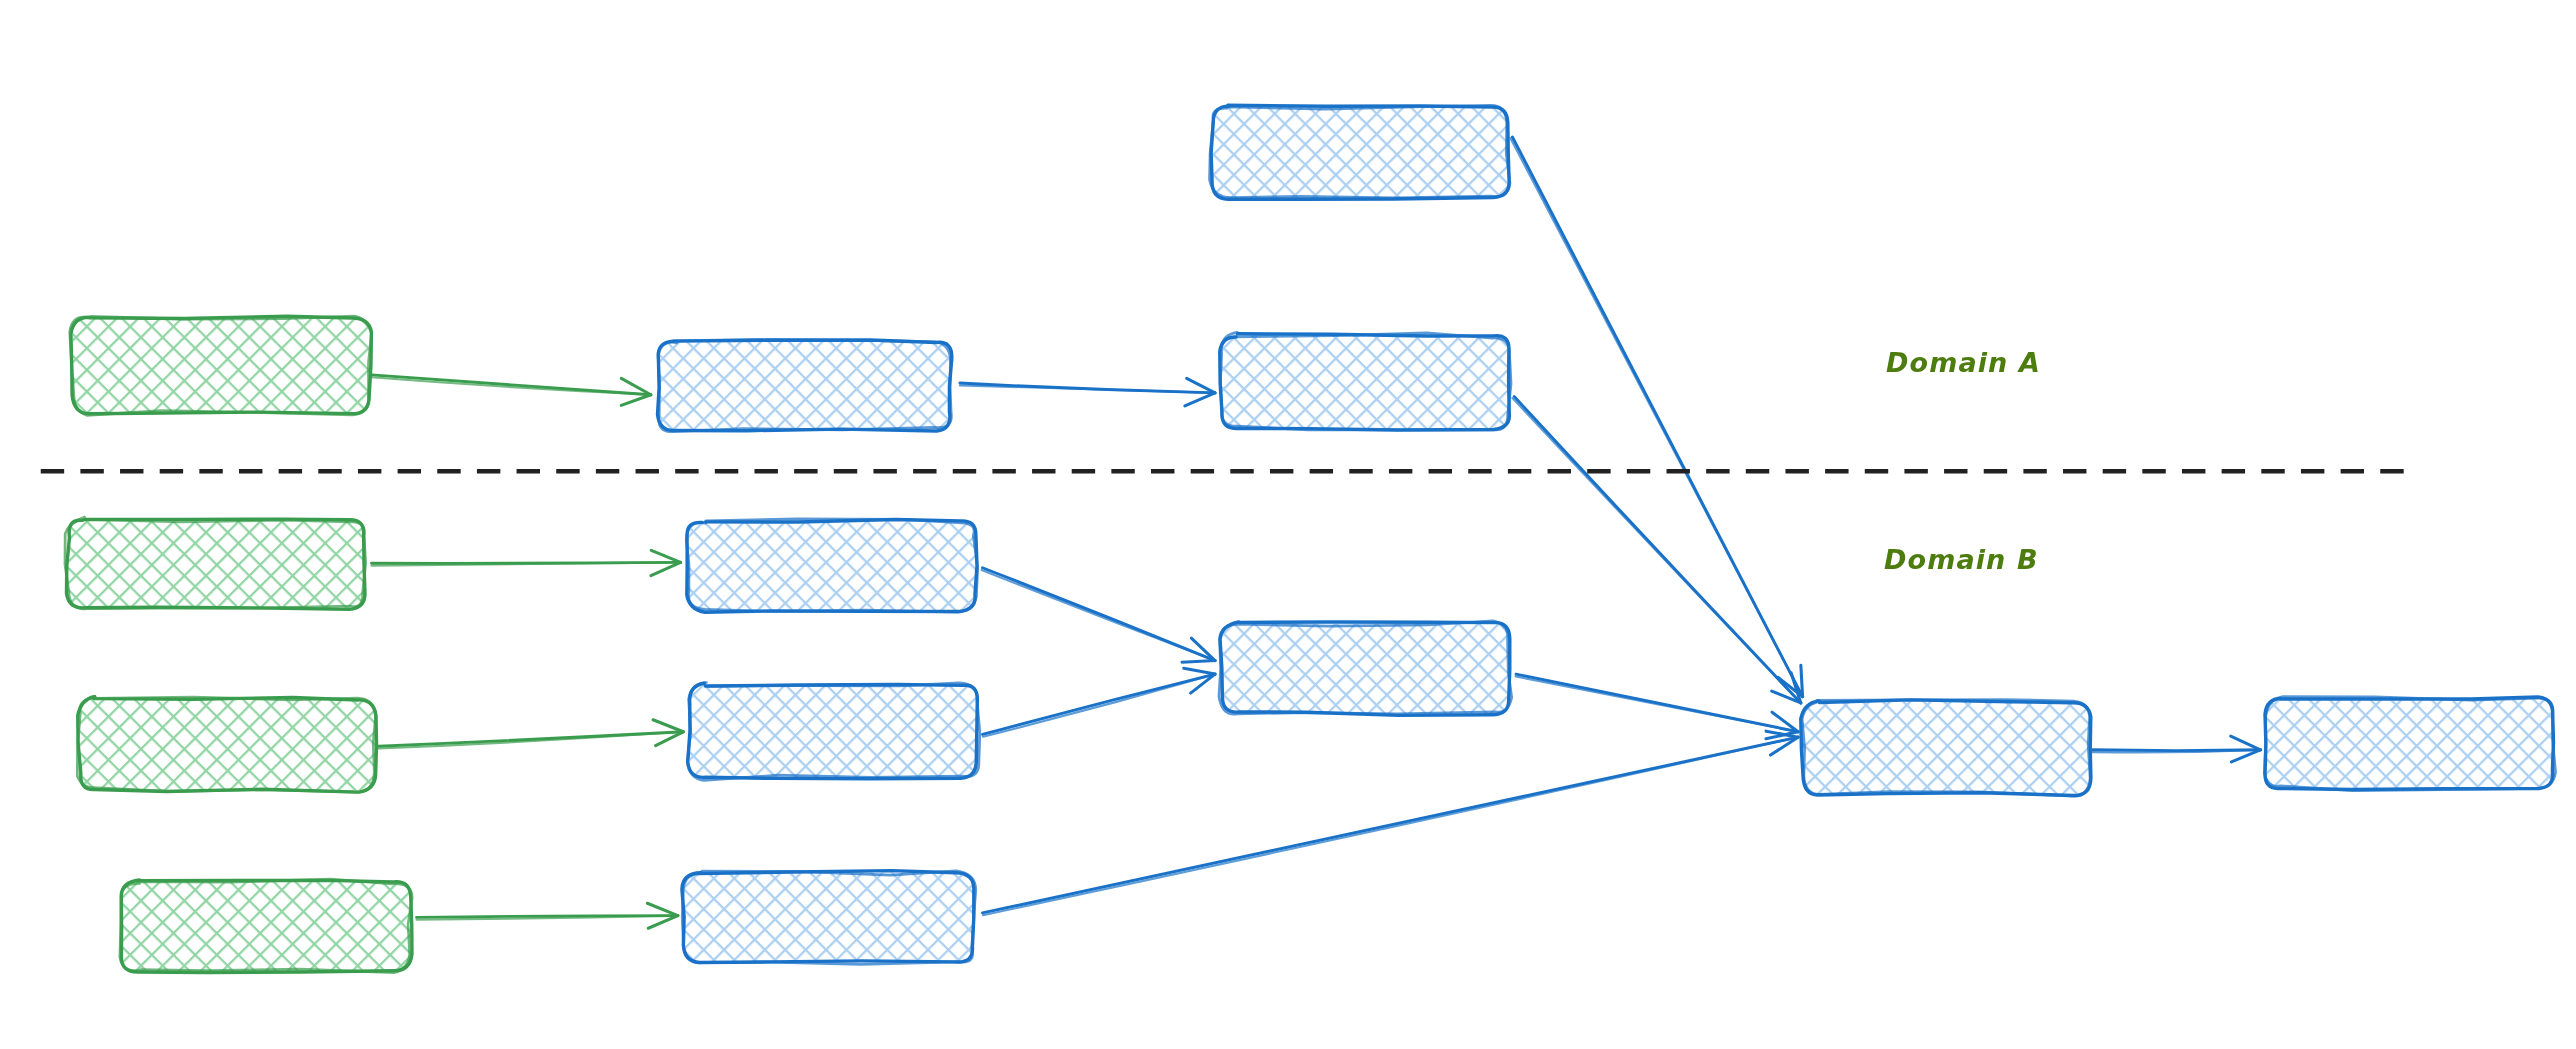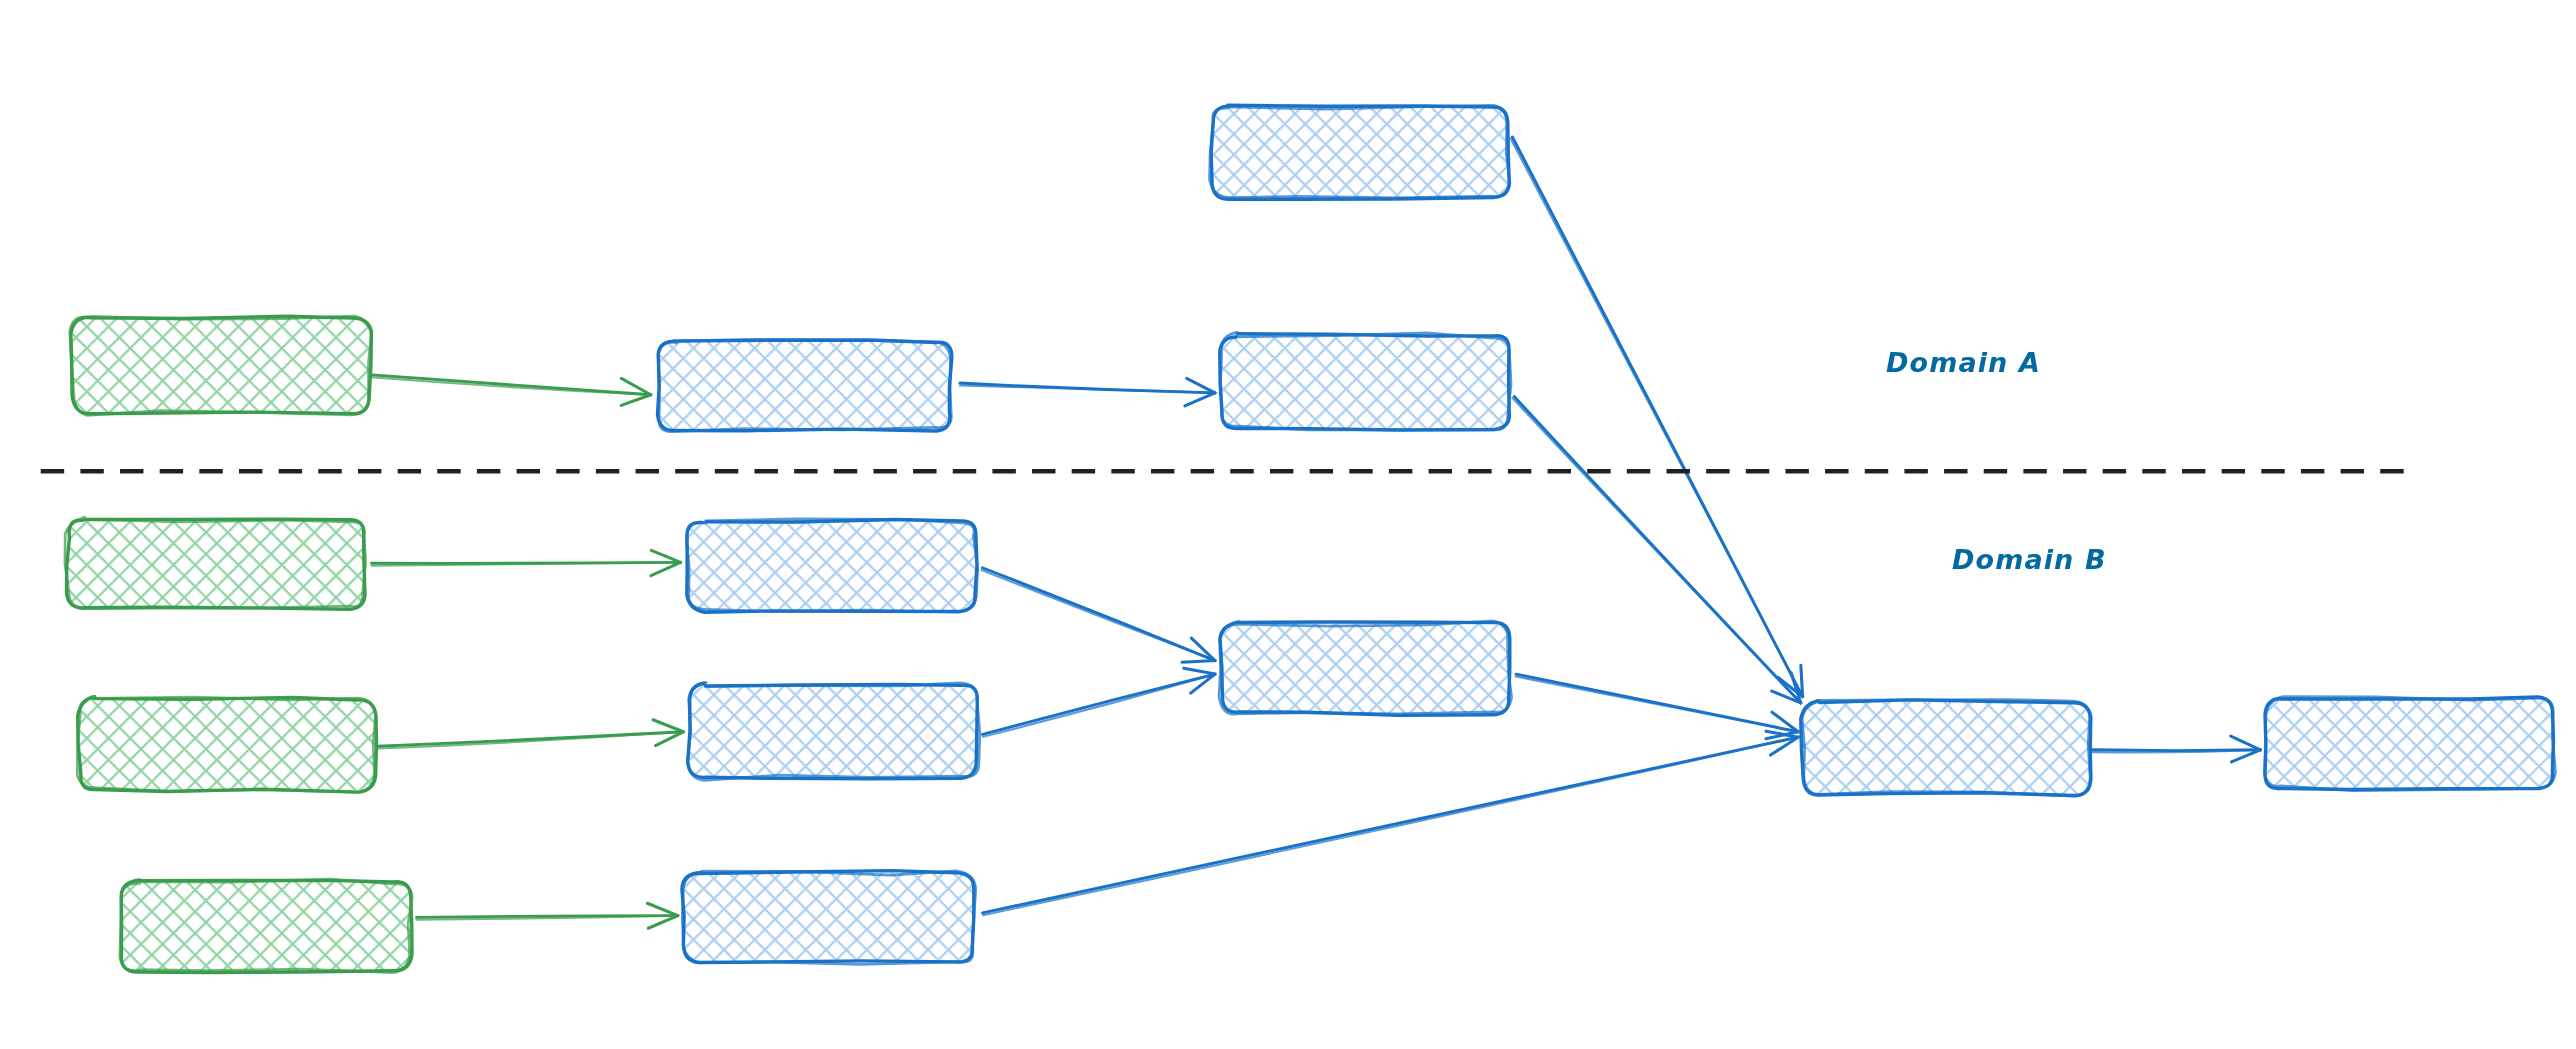--- a/index.html
+++ b/index.html
@@ -8,21 +8,21 @@
        font-family:"DejaVu Sans","Liberation Sans",sans-serif;}
   #stage{position:relative;width:2576px;height:1049px;background:#ffffff;}
   #art{position:absolute;left:0;top:0;width:2576px;height:1049px;}
   .domain-label{
     position:absolute;
     font-family:"DejaVu Sans","Liberation Sans",sans-serif;
     font-size:27px;
     font-style:italic;
     font-weight:600;
     letter-spacing:1.1px;
-    color:#0369a1;
+    color:#4d7c0f;
     white-space:nowrap;
     user-select:none;
   }
   .node-hit{position:absolute;}
 </style>
 </head>
 <body>
 
 <div id="stage">
   <svg id="art" viewBox="0 0 2858 1164" xmlns="http://www.w3.org/2000/svg">
@@ -217,21 +217,21 @@
           <path d="M 2529.8,775.7 L 2634.9,775.7 L 2741.8,775.7 L 2815.8,773.4 Q 2833.3,774.3 2832.4,794.6 L 2833.2,823.5 L 2832.0,855.5 Q 2834.8,873.6 2816.4,874.9 L 2712.9,875.3 L 2608.9,876.1 L 2529.1,874.8 Q 2512.0,876.2 2513.2,855.9 L 2514.1,825.6 L 2513.1,792.6 Q 2514.8,775.1 2530.8,775.0" fill="none" stroke="#1a72c8" stroke-width="3.8" stroke-linecap="round" stroke-linejoin="round" opacity="1"></path>
           <path d="M 2532.7,772.9 L 2634.7,773.2 L 2742.2,776.9 L 2816.1,774.8 Q 2835.2,774.5 2832.1,792.9 L 2832.4,822.5 L 2835.5,857.0 Q 2832.9,874.2 2816.3,874.8 L 2711.5,876.3 L 2610.5,877.4 L 2530.5,872.0 Q 2515.9,875.5 2512.5,857.9 L 2513.9,824.5 L 2513.9,795.1 Q 2516.1,776.8 2531.2,773.5" fill="none" stroke="#1a72c8" stroke-width="3" stroke-linecap="round" stroke-linejoin="round" opacity="0.72"></path>
         </g>
       </g>
     <g id="divider-layer">
         <line x1="45" y1="523" x2="2680" y2="523" stroke="#212121" stroke-width="5" stroke-dasharray="26 18" stroke-linecap="butt"></line>
       </g>
   </svg>
 
   <div class="domain-label" id="label-a" style="left: 1886px; top: 347px;">Domain A</div>
-  <div class="domain-label" id="label-b" style="left: 1952px; top: 544px;">Domain B</div>
+  <div class="domain-label" id="label-b" style="left: 1884px; top: 544px;">Domain B</div>
 
   <div id="hit-layer">
       <div class="node-hit" style="left: 72px; top: 317px; width: 297px; height: 96px;"></div>
       <div class="node-hit" style="left: 1212px; top: 106px; width: 296px; height: 92px;"></div>
       <div class="node-hit" style="left: 658px; top: 342px; width: 293px; height: 88px;"></div>
       <div class="node-hit" style="left: 1221px; top: 335px; width: 288px; height: 94px;"></div>
       <div class="node-hit" style="left: 68px; top: 520px; width: 297px; height: 88px;"></div>
       <div class="node-hit" style="left: 79px; top: 699px; width: 296px; height: 92px;"></div>
       <div class="node-hit" style="left: 122px; top: 882px; width: 288px; height: 90px;"></div>
       <div class="node-hit" style="left: 688px; top: 521px; width: 288px; height: 90px;"></div>

